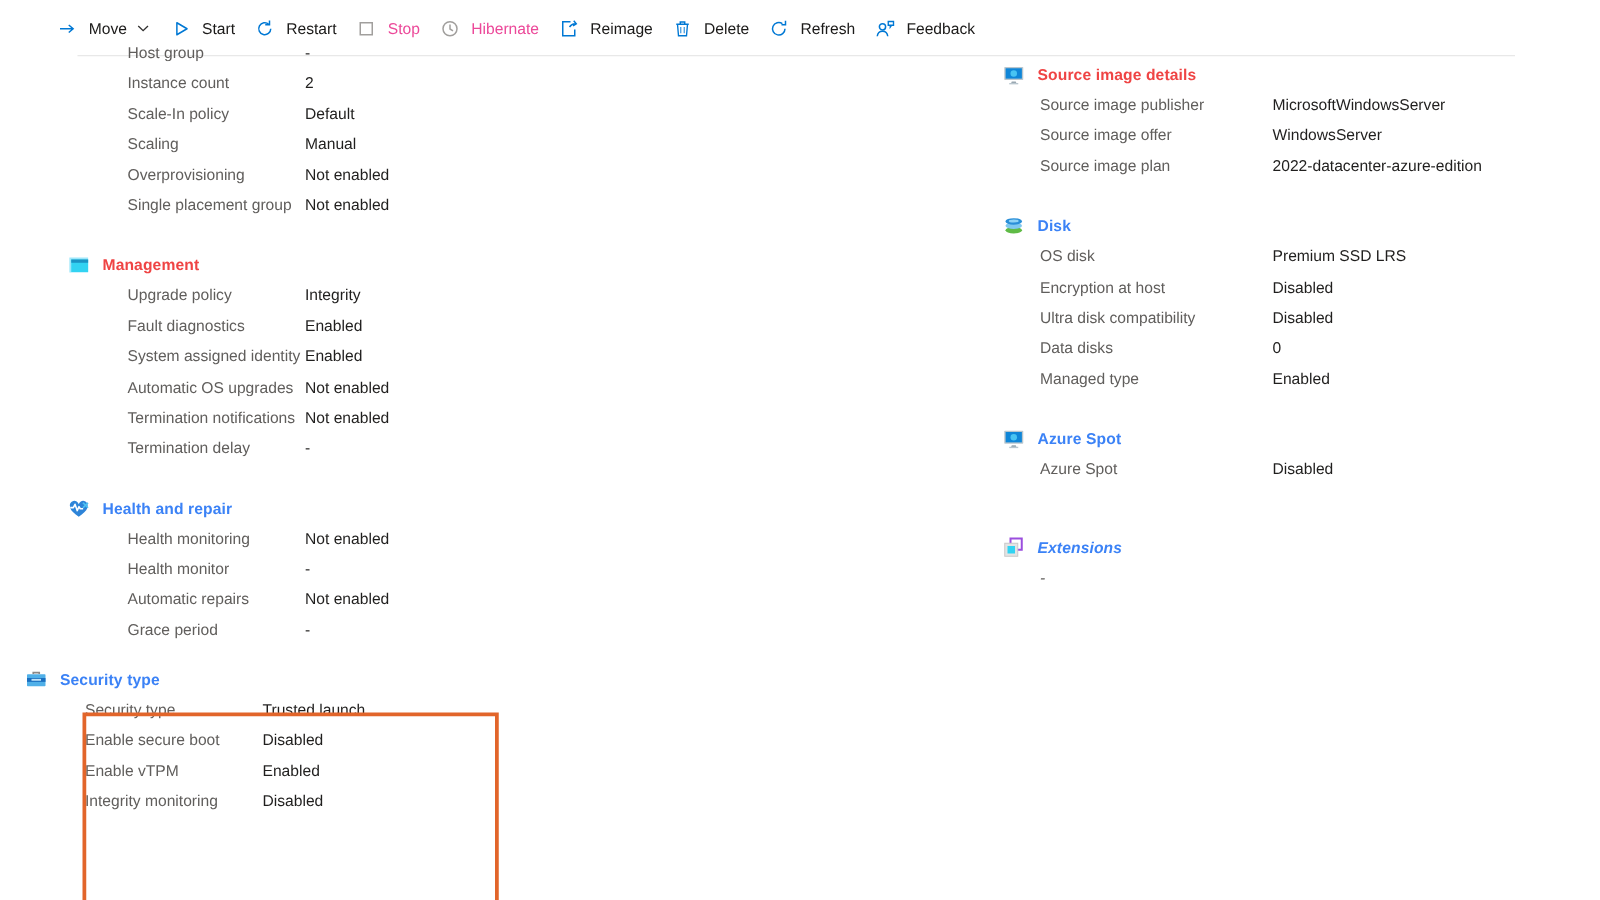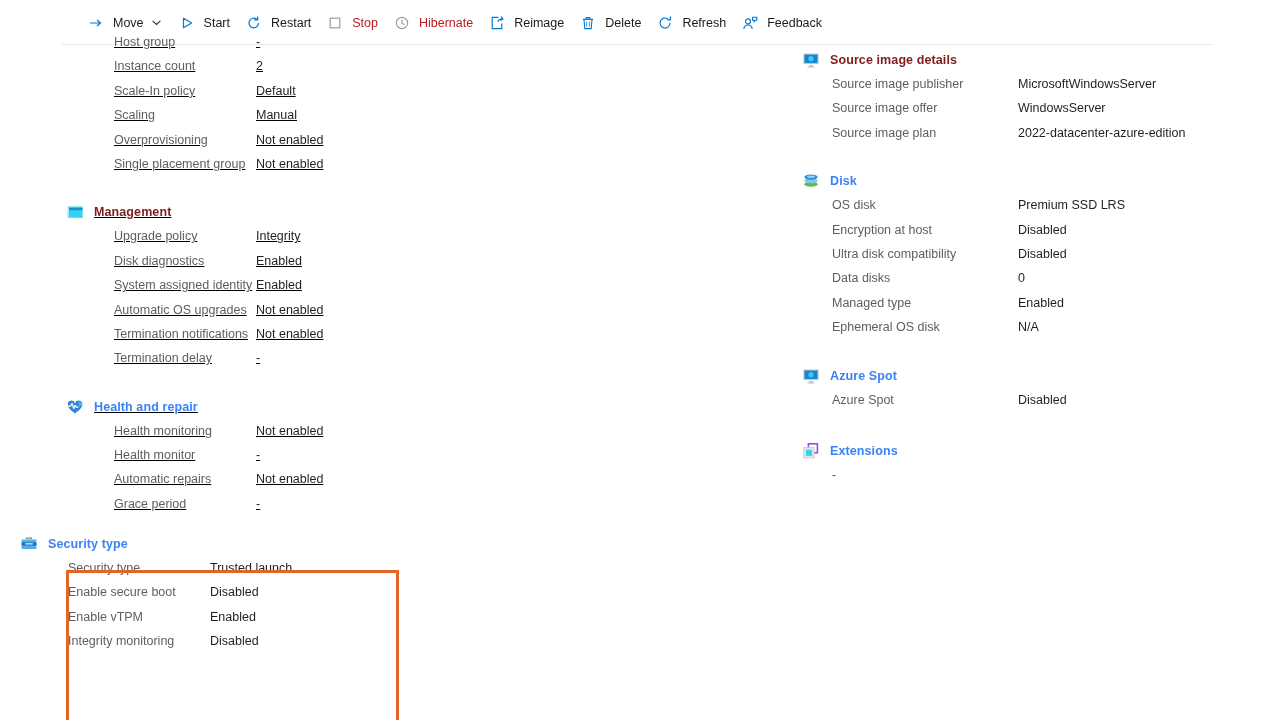--- a/index.html
+++ b/index.html
@@ -13,62 +13,62 @@
   }
 
   
   #commandbar {
     position: absolute;
     left: 0; top: 0;
     width: 1280px; height: 45px;
     background: #ffffff;
     display: flex;
     align-items: center;
-    padding-left: 82px;
+    padding-left: 40px;
   }
   #commandbar-rule {
     position: absolute;
     left: 62px; top: 44px;
     width: 1150px; height: 1px;
     background: #e8e8e8;
   }
   .cmd {
     display: flex;
     align-items: center;
     height: 30px;
     padding: 0 8px 0 4px;
     margin-right: 2px;
     font-size: 12.5px;
     color: #1b1a19;
     cursor: pointer;
     white-space: nowrap;
     user-select: none;
   }
-  .cmd.disabled { color: #b91c1c; cursor: default; }
+  .cmd.disabled { color: #ec4899; cursor: default; }
   .cmd .glyph {
     width: 20px; height: 18px;
     margin-right: 7px;
     display: flex; align-items: center; justify-content: center;
     flex: none;
   }
   .cmd .chev {
     margin-left: 7px;
     width: 12px; height: 12px;
     display: flex; align-items: center; justify-content: center;
   }
   .cmd svg { display: block; }
 
   
   #content {
     position: absolute;
     left: 0; top: 45px;
     width: 1280px; height: 675px;
   }
   .col { position: absolute; top: 0; }
-  #col-left  { left: 66px;  width: 480px; text-decoration: underline; }
+  #col-left  { left: 54px;  width: 480px; }
   #col-right { left: 802px; width: 460px; }
 
   .section { margin-bottom: 20px; }
 
   .section-head {
     display: flex;
     align-items: center;
     height: 22px;
     margin-bottom: 6px;
   }
@@ -77,21 +77,21 @@
     margin-right: 10px;
     flex: none;
     display: block;
   }
   .section-title {
     font-size: 12.5px;
     font-weight: bold;
     color: #3b82f6;
     letter-spacing: 0.1px;
   }
-  .section-title.plain { color: #7f1d1d; }
+  .section-title.plain { color: #ef4444; }
 
   .prop-row {
     display: flex;
     align-items: flex-start;
     height: 24.4px;
     font-size: 12.5px;
   }
   .prop-label {
     width: 190px;
     flex: none;
@@ -259,21 +259,21 @@
               <rect x="3" y="4.6" width="13.5" height="2.6" fill="#1b93c4"></rect>
             </svg>
           </span>
           <span class="section-title plain">Management</span>
         </div>
         <div class="prop-row">
           <div class="prop-label">Upgrade policy</div>
           <div class="prop-value">Integrity</div>
         </div>
         <div class="prop-row">
-          <div class="prop-label">Disk diagnostics</div>
+          <div class="prop-label">Fault diagnostics</div>
           <div class="prop-value">Enabled</div>
         </div>
         <div class="prop-row">
           <div class="prop-label">System assigned identity</div>
           <div class="prop-value">Enabled</div>
         </div>
         <div class="prop-row">
           <div class="prop-label">Automatic OS upgrades</div>
           <div class="prop-value">Not enabled</div>
         </div>
@@ -367,44 +367,40 @@
           <div class="prop-value">Disabled</div>
         </div>
         <div class="prop-row">
           <div class="prop-label">Data disks</div>
           <div class="prop-value">0</div>
         </div>
         <div class="prop-row">
           <div class="prop-label">Managed type</div>
           <div class="prop-value">Enabled</div>
         </div>
-        <div class="prop-row">
-          <div class="prop-label">Ephemeral OS disk</div>
-          <div class="prop-value">N/A</div>
-        </div>
       </div>
       <div class="section" style="margin-top: 18px;">
         <div class="section-head">
           <span>
             <svg class="sicon" width="18" height="18" viewBox="0 0 18 18">
               <rect x="1.4" y="2.6" width="15.2" height="10.4" rx="0.6" fill="#b9c6ce"></rect>
               <rect x="2.5" y="3.6" width="13" height="8.3" fill="#0f86d8"></rect>
               <circle cx="9" cy="7.7" r="2.6" fill="#48c4f2"></circle>
               <path d="M7.4 14.2h3.2l.5 1.4H6.9z" fill="#9aa8b2"></path>
               <rect x="5.4" y="15.4" width="7.2" height="1.1" fill="#b9c6ce"></rect>
             </svg>
           </span>
           <span class="section-title">Azure Spot</span>
         </div>
         <div class="prop-row">
           <div class="prop-label">Azure Spot</div>
           <div class="prop-value">Disabled</div>
         </div>
       </div>
-      <div class="section" style="margin-top: 23px;">
+      <div class="section" style="margin-top: 34px; font-style: italic;">
         <div class="section-head">
           <span>
             <svg class="sicon" width="18" height="18" viewBox="0 0 18 18">
               <rect x="6.4" y="1.8" width="9" height="9" fill="none" stroke="#9b4ede" stroke-width="1.6"></rect>
               <rect x="1.8" y="5.6" width="10.4" height="10.4" fill="#e4e4e4" stroke="#c8c8c8" stroke-width=".8"></rect>
               <rect x="4" y="7.8" width="6" height="6" fill="#32d3f2"></rect>
             </svg>
           </span>
           <span class="section-title">Extensions</span>
         </div>

